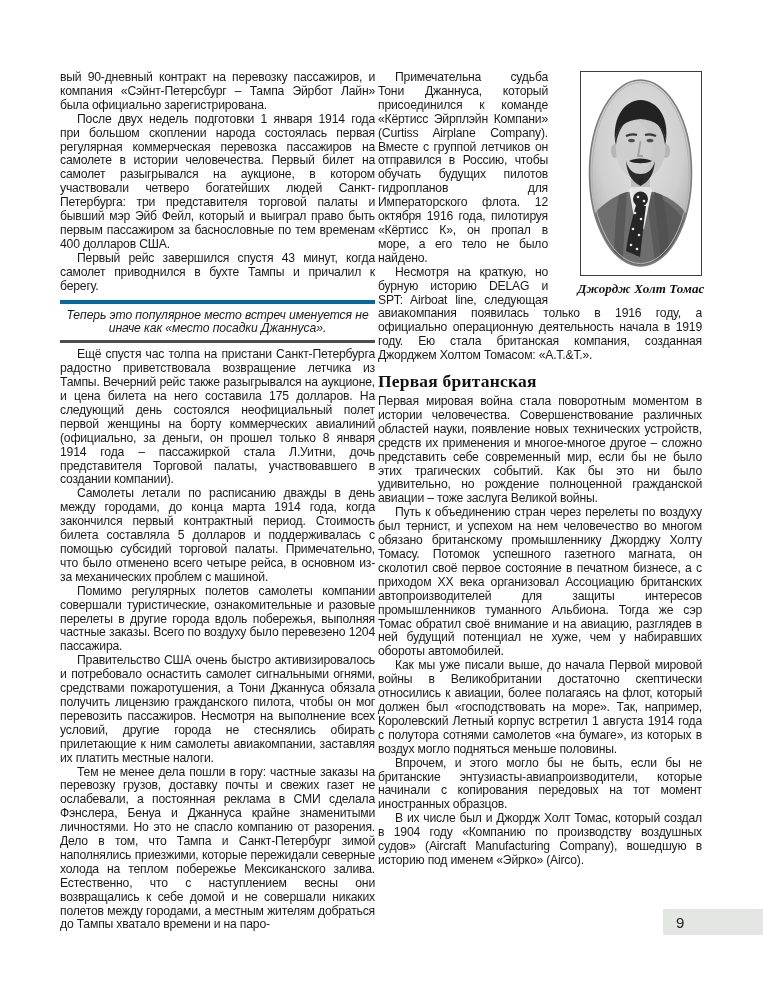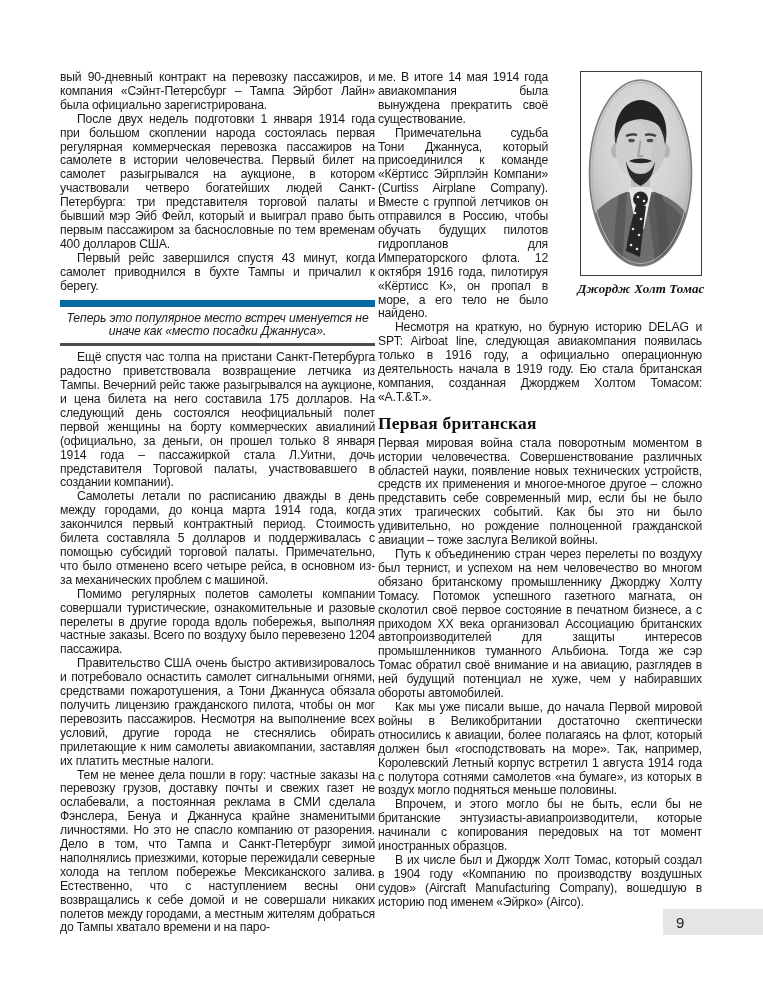--- a/index.html
+++ b/index.html
@@ -10,21 +10,21 @@
   .col{position:absolute;top:71px;}
   .col-left{left:60px;width:315px;}
   .col-right{left:378px;width:324px;}
   .col p{
     margin:0;text-align:justify;font-size:12.2px;line-height:13.9px;
     letter-spacing:-0.2px;
   }
   .col p.indent{text-indent:17px;}
   .pull-quote{
     margin:6px 0 5px 0;padding:5px 6px 4px 6px;
-    border-top:7px solid #0369a1;border-bottom:3px solid #4d4d4d;
+    border-top:4px solid #0369a1;border-bottom:3px solid #4d4d4d;
     font-style:italic;font-size:12.2px;line-height:13.9px;text-align:center;
     letter-spacing:-0.1px;
   }
   figure.portrait{
     float:right;width:122px;margin:0 0 6px 32px;
   }
   .photo-frame{
     box-sizing:border-box;width:122px;height:205px;
     border:1.5px solid #3e3e3e;background:#fff;padding:5px;
   }
@@ -129,21 +129,20 @@
             <path d="M49,98 C51,104 58,104 60,98 L54.5,108 Z" fill="#262626"></path>
           </g>
 
           <ellipse cx="54.5" cy="96" rx="51" ry="93" fill="none" stroke="#7c7c7c" stroke-width="1.6"></ellipse>
           <ellipse cx="54.5" cy="96" rx="48.5" ry="90.5" fill="none" stroke="#b5b5b5" stroke-width="1"></ellipse>
         </svg>
       </div>
       <figcaption>Джордж Холт Томас</figcaption>
     </figure>
 
-    <p>ме. В итоге 14 мая 1914 года авиакомпания была вынуждена прекратить своё существование.</p>
     <p class="indent">Примечательна судьба Тони Джаннуса, который присоединился к команде «Кёртисс Эйрплэйн Компани» (Curtiss Airplane Company). Вместе с группой летчиков он отправился в Россию, чтобы обучать будущих пилотов гидропланов для Императорского флота. 12 октября 1916 года, пилотируя «Кёртисс К», он пропал в море, а его тело не было найдено.</p>
     <p class="indent">Несмотря на краткую, но бурную историю DELAG и SPT: Airboat line, следующая авиакомпания появилась только в 1916 году, а официально операционную деятельность начала в 1919 году. Ею стала британская компания, созданная Джорджем Холтом Томасом: «A.T.&amp;T.».</p>
 
     <h2 class="section-heading">Первая британская</h2>
 
     <p>Первая мировая война стала поворотным моментом в истории человечества. Совершенствование различных областей науки, появление новых технических устройств, средств их применения и многое-многое другое – сложно представить себе современный мир, если бы не было этих трагических событий. Как бы это ни было удивительно, но рождение полноценной гражданской авиации – тоже заслуга Великой войны.</p>
     <p class="indent">Путь к объединению стран через перелеты по воздуху был тернист, и успехом на нем человечество во многом обязано британскому промышленнику Джорджу Холту Томасу. Потомок успешного газетного магната, он сколотил своё первое состояние в печатном бизнесе, а с приходом XX века организовал Ассоциацию британских автопроизводителей для защиты интересов промышленников туманного Альбиона. Тогда же сэр Томас обратил своё внимание и на авиацию, разглядев в ней будущий потенциал не хуже, чем у набиравших обороты автомобилей.</p>
     <p class="indent">Как мы уже писали выше, до начала Первой мировой войны в Великобритании достаточно скептически относились к авиации, более полагаясь на флот, который должен был «господствовать на море». Так, например, Королевский Летный корпус встретил 1 августа 1914 года с полутора сотнями самолетов «на бумаге», из которых в воздух могло подняться меньше половины.</p>
     <p class="indent">Впрочем, и этого могло бы не быть, если бы не британские энтузиасты-авиапроизводители, которые начинали с копирования передовых на тот момент иностранных образцов.</p>
     <p class="indent">В их числе был и Джордж Холт Томас, который создал в 1904 году «Компанию по производству воздушных судов» (Aircraft Manufacturing Company), вошедшую в историю под именем «Эйрко» (Airco).</p>

